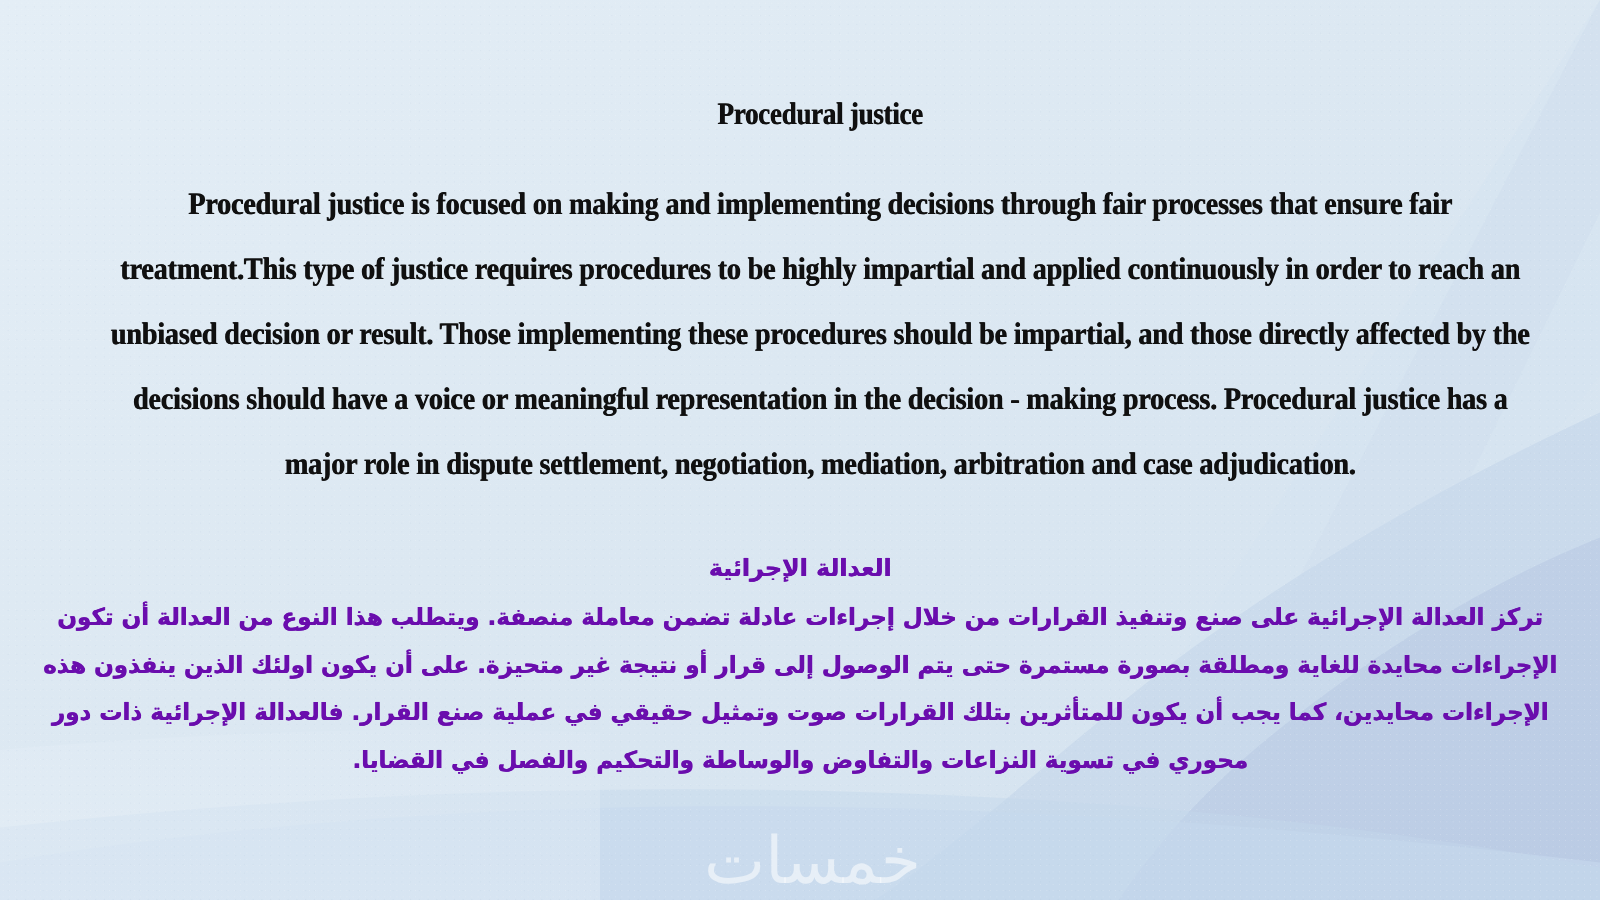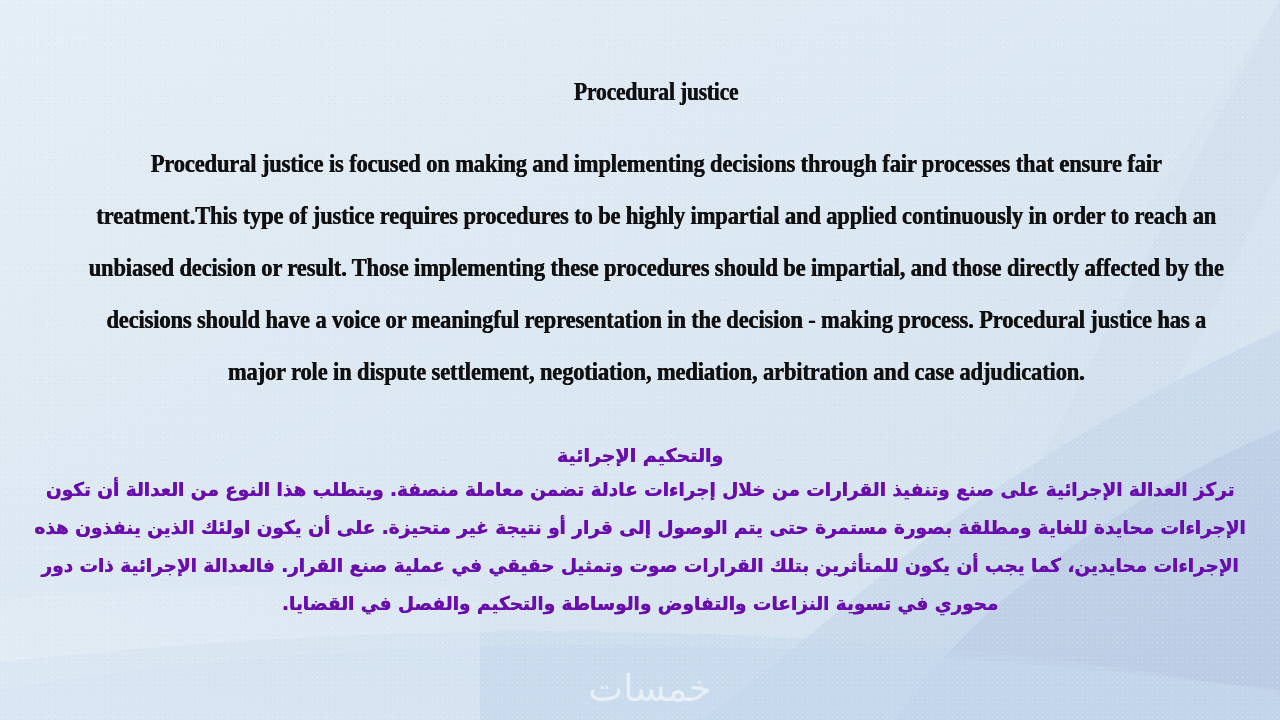--- a/index.html
+++ b/index.html
@@ -95,20 +95,21 @@
     font-family: "DejaVu Sans", "Liberation Sans", sans-serif;
     font-weight: bold;
     font-size: 19px;
     line-height: 30px;
     color: #6a0dad;
     white-space: nowrap;
     text-shadow: 0.5px 0 0 #6a0dad;
   }
 
   .ar-body {
+    margin-top: 5px;
   }
 
   .ar-line {
     font-family: "DejaVu Sans", "Liberation Sans", sans-serif;
     font-weight: bold;
     font-size: 19px;
     line-height: 38px;
     color: #6a0dad;
     white-space: nowrap;
     text-shadow: 0.5px 0 0 #6a0dad;
@@ -123,21 +124,21 @@
     top: 660px;
     width: 1280px;
     text-align: center;
     z-index: 2;
     direction: rtl;
     pointer-events: none;
   }
 
   .watermark-text {
     font-family: "DejaVu Sans", "Liberation Sans", sans-serif;
-    font-size: 37px;
+    font-size: 52px;
     font-weight: normal;
     color: rgba(255, 255, 255, 0.55);
     letter-spacing: 2px;
     line-height: 58px;
     padding-left: 20px;
   }
 
   
   .grain {
     position: absolute;
@@ -207,21 +208,21 @@
       <div class="en-body">
         <div class="en-line">Procedural justice is focused on making and implementing decisions through fair processes that ensure fair</div>
         <div class="en-line">treatment.This type of justice requires procedures to be highly impartial and applied continuously in order to reach an</div>
         <div class="en-line">unbiased decision or result. Those implementing these procedures should be impartial, and those directly affected by the</div>
         <div class="en-line">decisions should have a voice or meaningful representation in the decision - making process. Procedural justice has a</div>
         <div class="en-line">major role in dispute settlement, negotiation, mediation, arbitration and case adjudication.</div>
       </div>
     </section>
 
     <section class="ar-block">
-      <div class="ar-title">والتحكيم الإجرائية</div>
+      <div class="ar-title">العدالة الإجرائية</div>
       <div class="ar-body">
         <div class="ar-line">تركز العدالة الإجرائية على صنع وتنفيذ القرارات من خلال إجراءات عادلة تضمن معاملة منصفة. ويتطلب هذا النوع من العدالة أن تكون</div>
         <div class="ar-line">الإجراءات محايدة للغاية ومطلقة بصورة مستمرة حتى يتم الوصول إلى قرار أو نتيجة غير متحيزة. على أن يكون اولئك الذين ينفذون هذه</div>
         <div class="ar-line">الإجراءات محايدين،  كما يجب أن يكون للمتأثرين بتلك القرارات صوت وتمثيل حقيقي في عملية صنع القرار. فالعدالة الإجرائية ذات دور</div>
         <div class="ar-line">محوري في تسوية النزاعات والتفاوض والوساطة والتحكيم والفصل في القضايا.</div>
       </div>
     </section>
 
   </div>
 </div>

